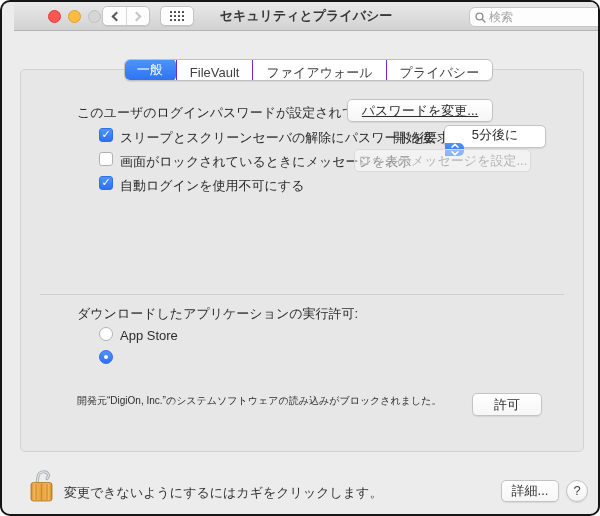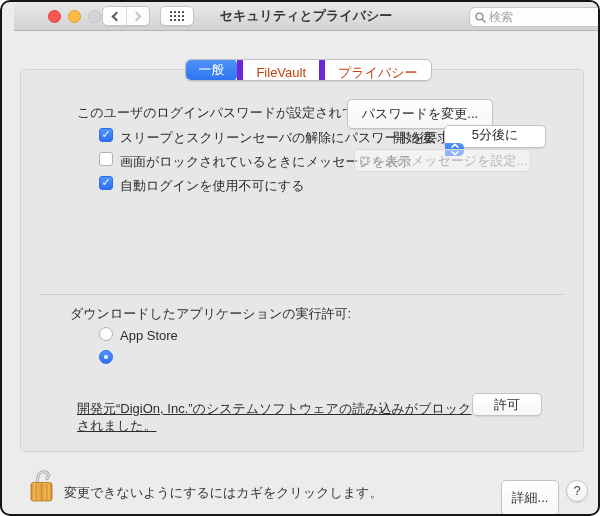--- a/index.html
+++ b/index.html
@@ -80,22 +80,22 @@
     position:absolute; left:0; right:0; top:57px; height:22px;
     display:flex; justify-content:center;
   }
   .tabgroup {
     display:flex; background:#ffffff;
     border:1px solid #bfbfbf; border-radius:6px;
     box-shadow:0 1px 1px rgba(0,0,0,0.08);
     height:22px; overflow:hidden;margin-left:17px;
   }
   .tab {
-    padding:3px 13px; font-size:13px; line-height:20px; color:#c2410c;
-    border-left:6px solid #6d28d9;
+    padding:3px 13px; font-size:13px; line-height:20px; color:#404040;
+    border-left:1px solid #6d28d9;
     white-space:nowrap;
   }
   .tab:first-child { border-left:none; }
   .tab.selected {
     background:linear-gradient(#4f94f8,#2e72f1);
     color:#ffffff; border-radius:5px;
     margin:-1px 0 -1px -1px; padding:1px 13px;
     border-left:none;
   }
   
@@ -144,21 +144,21 @@
     display:flex; align-items:center;flex-direction:column;
   }
   .popup .val { flex:1; text-align:center; font-size:13px; color:#2c2c2c; }
   .popup .cap {
     width:19px; align-self:stretch; margin:-1px -1px -1px 0;
     background:linear-gradient(#5094f9,#2e6ff1);
     border-radius:0 5px 5px 0;
     display:flex; align-items:center; justify-content:center;
   }
   .divider { position:absolute; left:38px; top:292px; width:524px; height:1px; background:#d0d0d0; }
-  .gk-msg { position:absolute; left:75px; top:398px; width:400px; font-size:13px; line-height:17px; color:#2c2c2c;text-decoration:underline; }
+  .gk-msg { position:absolute; left:75px; top:390px; width:400px; font-size:10px; line-height:17px; color:#2c2c2c; }
   
   .lock { position:absolute; left:27px; top:463px; }
   .hint { position:absolute; left:62px; top:482px; font-size:13px; color:#333; }
   .helpbtn {
     position:absolute; left:564px; top:478px; width:22px; height:22px;
     border-radius:50%;
     background:linear-gradient(#ffffff,#f3f3f3);
     border:1px solid #c3c3c3;
     box-shadow:0 1px 1px rgba(0,0,0,0.1);
     font-size:13px; color:#444; text-align:center; line-height:20px;
@@ -209,26 +209,27 @@
         <input type="text" placeholder="検索" style="">
       </div>
     </div>
 
     <div class="panel"></div>
 
     <div class="tabs">
       <div class="tabgroup">
         <div class="tab selected">一般</div>
         <div class="tab">FileVault</div>
+        <div class="tab">ファイアウォール</div>
         <div class="tab">プライバシー</div>
       </div>
     </div>
 
     <div class="lbl" style="left:75px; top:102px;">このユーザのログインパスワードが設定されています</div>
-    <div class="btn" style="left:345px; top:97px; width:146px; height:30px;">パスワードを変更...</div>
+    <div class="btn" style="left:345px; top:97px; width:146px; height:23px;text-decoration:underline;">パスワードを変更...</div>
 
     <div class="checkbox checked" style="left:97px; top:126px;"></div>
     <div class="lbl" style="left:118px; top:127px;">スリープとスクリーンセーバの解除にパスワードを要求</div>
     <div class="lbl" style="left:391px; top:127px;">開始後:</div>
     <div class="popup">
       <div class="val">5分後に</div>
       <div class="cap">
         <svg width="8" height="13" viewBox="0 0 8 13">
           <path d="M1 4.2 L4 1.2 L7 4.2" fill="none" stroke="#ffffff" stroke-width="1.5" stroke-linecap="round" stroke-linejoin="round"></path>
           <path d="M1 8.8 L4 11.8 L7 8.8" fill="none" stroke="#ffffff" stroke-width="1.5" stroke-linecap="round" stroke-linejoin="round"></path>
@@ -238,21 +239,21 @@
 
     <div class="checkbox" style="left:97px; top:150px;"></div>
     <div class="lbl" style="left:118px; top:151px;">画面がロックされているときにメッセージを表示</div>
     <div class="btn disabled" style="left:352px; top:147px; width:177px; height:23px;">ロックのメッセージを設定...</div>
 
     <div class="checkbox checked" style="left:97px; top:174px;"></div>
     <div class="lbl" style="left:118px; top:175px;">自動ログインを使用不可にする</div>
 
     <div class="divider"></div>
 
-    <div class="lbl" style="left:68px; top:303px;">ダウンロードしたアプリケーションの実行許可:</div>
+    <div class="lbl" style="left:75px; top:303px;">ダウンロードしたアプリケーションの実行許可:</div>
     <div class="radio" style="left:97px; top:325px;"></div>
     <div class="lbl" style="left:118px; top:326px;">App Store</div>
     <div class="radio selected" style="left:97px; top:348px;"></div>
 
     <div class="gk-msg">開発元“DigiOn, Inc.”のシステムソフトウェアの読み込みがブロックされました。</div>
     <div class="btn" style="left:470px; top:391px; width:70px; height:23px;">許可</div>
 
     <div class="lock">
       <svg width="26" height="38" viewBox="0 0 26 38">
         <defs>
@@ -266,17 +267,17 @@
         </defs>
         <path d="M8 18 L8 11.5 A 5.6 5.6 0 0 1 18.4 8.6 L17.2 12.2" fill="none" stroke="#a9adb2" stroke-width="3" stroke-linecap="round" transform="rotate(9 8 18)"></path>
         <path d="M8 18 L8 11.5 A 5.6 5.6 0 0 1 18.4 8.6 L17.2 12.2" fill="none" stroke="#dfe2e6" stroke-width="1.2" stroke-linecap="round" transform="rotate(9 8 18)"></path>
         <rect x="2" y="17.5" width="21" height="18.5" rx="2.5" fill="url(#lockbody)" stroke="#a9741d" stroke-width="0.8"></rect>
         <line x1="7" y1="19" x2="7" y2="35" stroke="#c07f1e" stroke-width="1.2" opacity="0.7"></line>
         <line x1="12.5" y1="19" x2="12.5" y2="35" stroke="#c07f1e" stroke-width="1.2" opacity="0.7"></line>
         <line x1="18" y1="19" x2="18" y2="35" stroke="#c07f1e" stroke-width="1.2" opacity="0.7"></line>
       </svg>
     </div>
     <div class="hint">変更できないようにするにはカギをクリックします。</div>
-    <div class="btn" style="left:499px; top:478px; width:58px; height:36px;">詳細...</div>
+    <div class="btn" style="left:499px; top:478px; width:58px; height:22px;">詳細...</div>
     <div class="helpbtn">?</div>
 
   </div>
 </div>
 
 </body></html>

